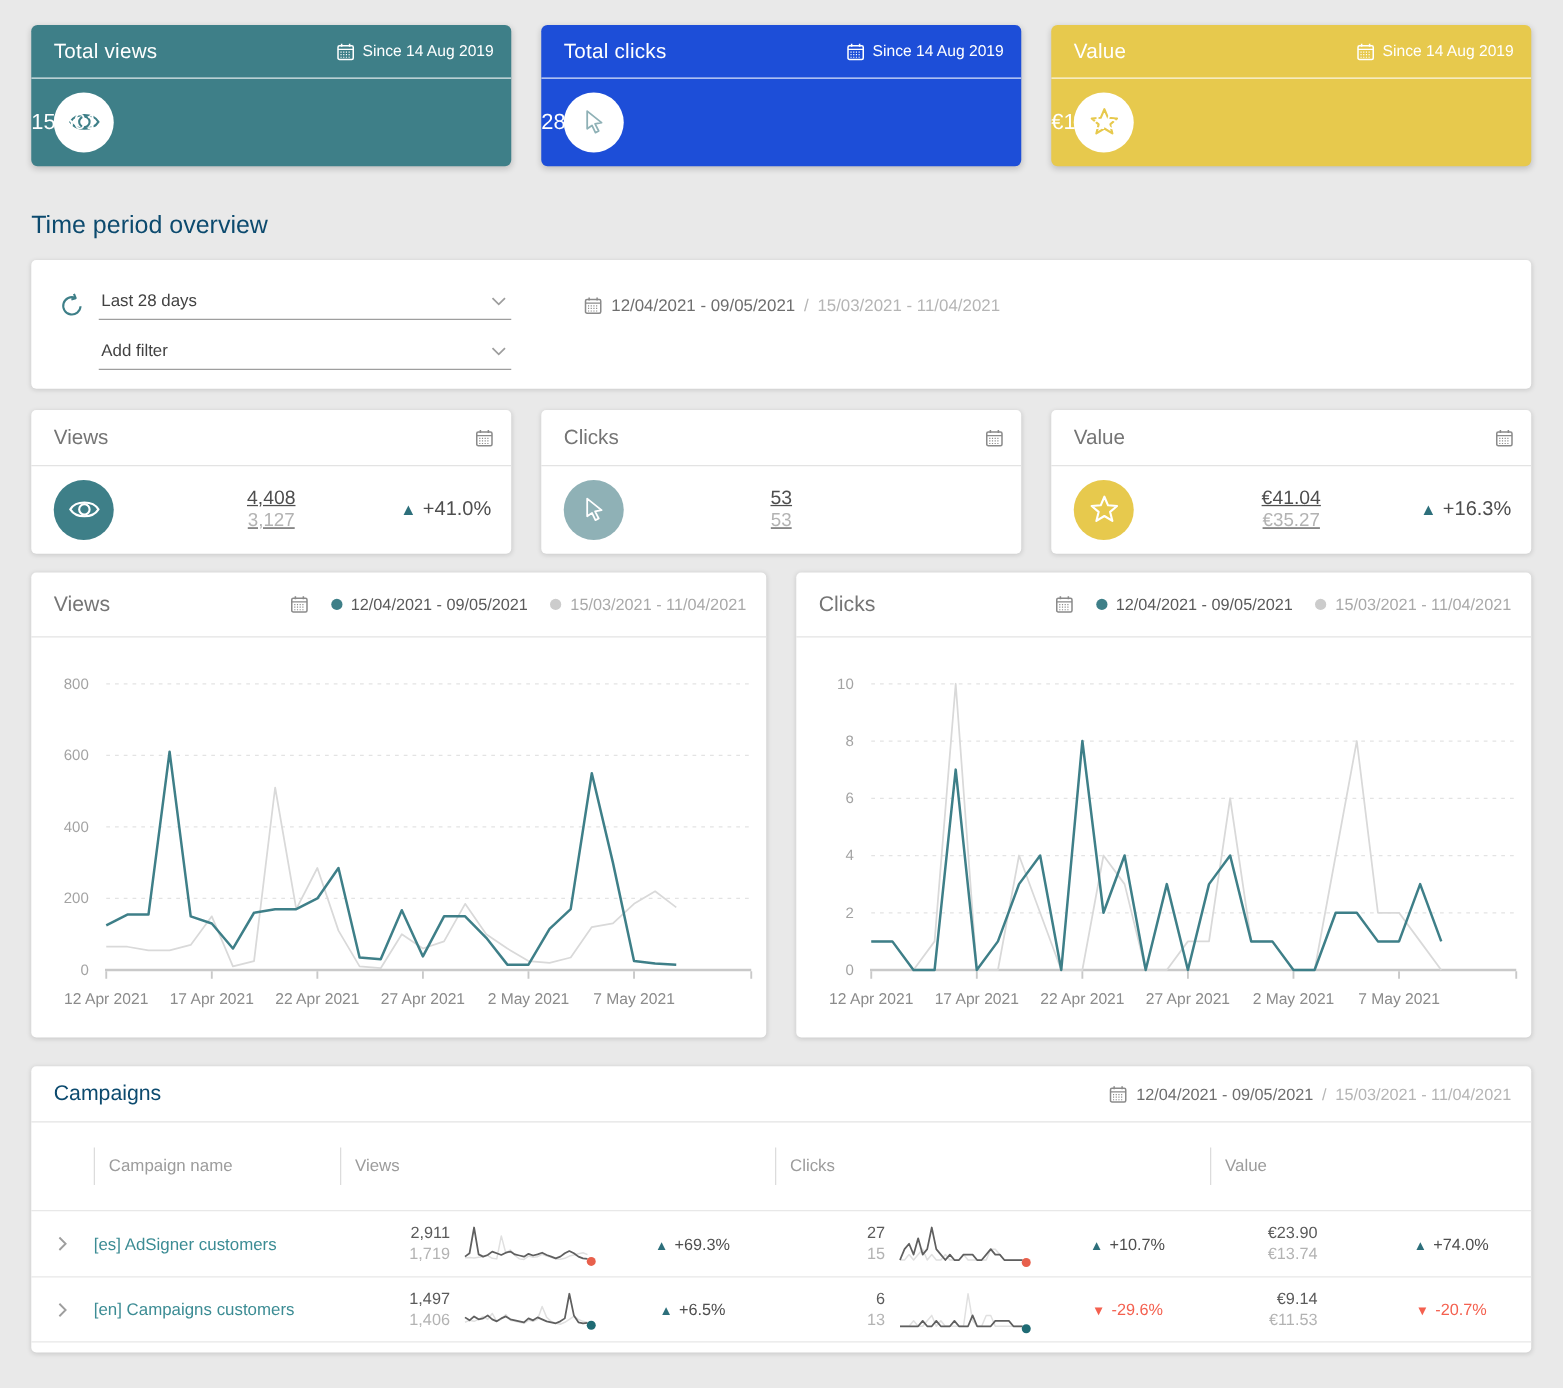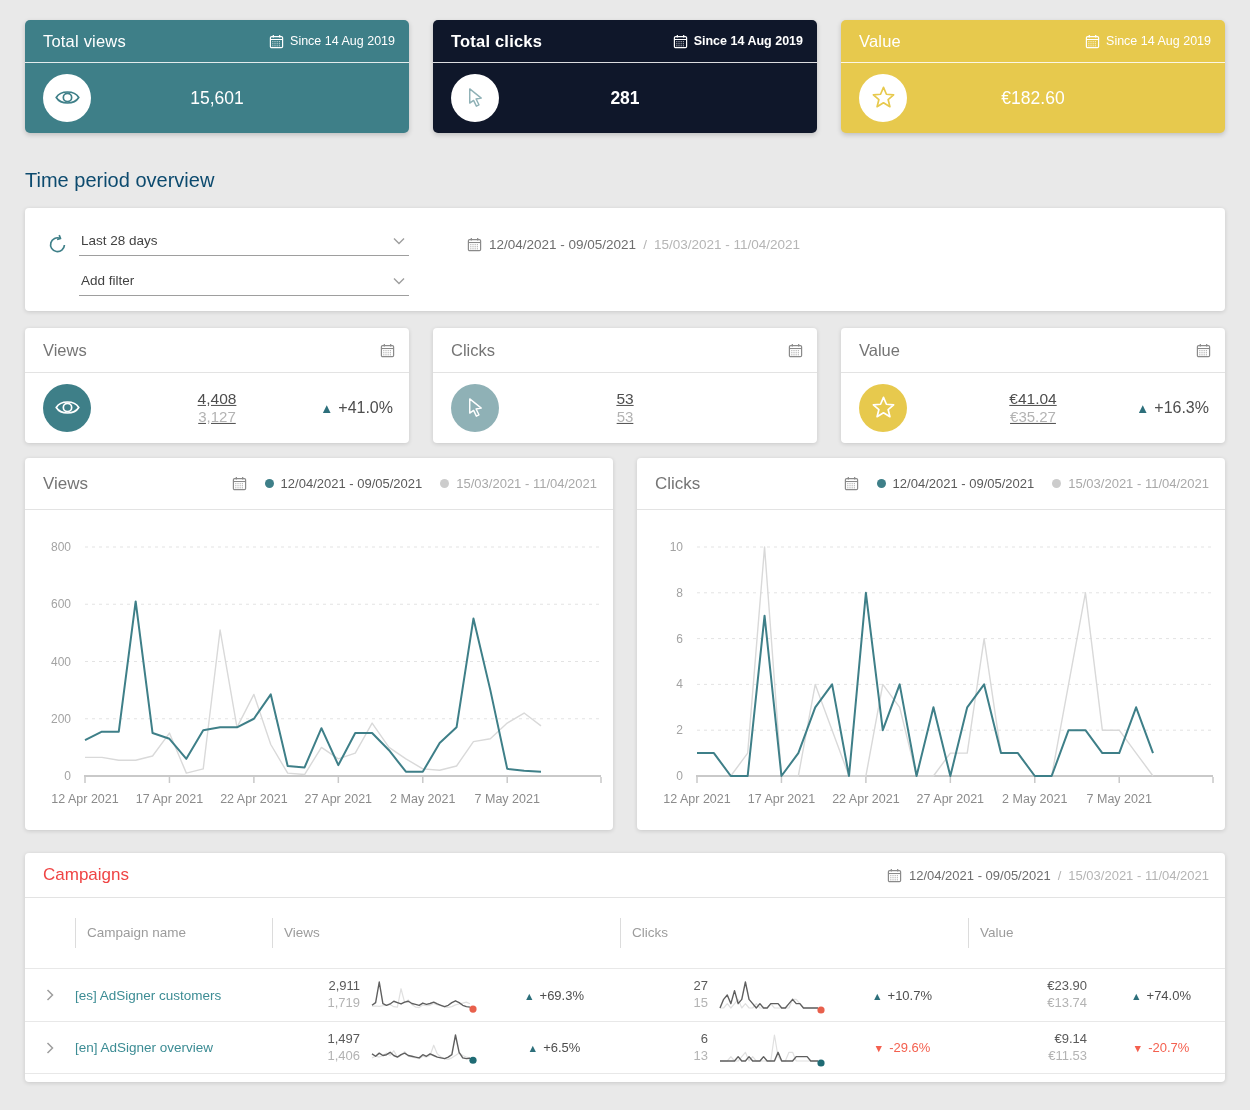--- a/index.html
+++ b/index.html
@@ -8,21 +8,21 @@
   .page { width:1250px; height:1110px; padding:20px 25px 0 25px; position:relative; }
 
   
   .sum-row { display:grid; grid-template-columns:repeat(3,1fr); gap:24px; }
   .sum-card { height:113px; border-radius:5px; box-shadow:0 2px 5px rgba(0,0,0,0.18); overflow:hidden; color:#fff; }
   .sum-head { height:43px; display:flex; align-items:center; justify-content:space-between; padding:0 14px 0 18px; border-bottom:1px solid rgba(255,255,255,0.85); }
   .sum-title { font-size:16.5px; letter-spacing:.2px; }
   .sum-badge { display:flex; align-items:center; gap:6px; font-size:12.5px; }
   .sum-body { position:relative; height:69px; }
   .sum-icon { position:absolute; left:18px; top:50%; transform:translateY(-50%); width:48px; height:48px; background:#fff; border-radius:50%; display:flex; align-items:center; justify-content:center; }
-  .sum-value { position:absolute; left:0; right:0; top:50%; transform:translateY(-50%); text-align:center; font-size:17.5px; }
+  .sum-value { position:absolute; left:0; right:0; top:50%; transform:translateY(-50%); font-size:17.5px; }
 
   
   .section-title { margin:36px 0 16px 0; font-size:20px; color:#0c4a6e; font-weight:400; }
 
   
   .panel { background:#fff; border-radius:4px; box-shadow:0 1px 4px rgba(0,0,0,0.14); }
 
   
   .filter-panel { height:103px; padding:20px 22px; display:flex; align-items:flex-start; }
   .filter-left { width:372px; }
@@ -66,37 +66,37 @@
   .legend-cur { color:#5a5a5a; }
   .legend-prev { color:#a9a9a9; }
   svg.chart { display:block; margin-top:6px; }
   svg text { font-family:"Liberation Sans", sans-serif; }
   .ytick { font-size:12px; fill:#a3a3a3; }
   .xtick { font-size:12.5px; fill:#8b8b8b; }
 
   
   .campaigns { margin-top:23px; padding-bottom:8px; }
   .camp-head { height:45px; display:flex; align-items:center; justify-content:space-between; padding:0 16px 0 18px; border-bottom:1px solid #e3e3e3; }
-  .camp-title { font-size:17px; color:#ef4444; }
+  .camp-title { font-size:17px; color:#0c4a6e; }
   .camp-dates { display:flex; align-items:center; gap:7px; font-size:13px; }
   .t-grid { display:grid; grid-template-columns:50px 197px 348px 348px 1fr; align-items:center; }
   .t-headrow { height:70px; color:#9c9c9c; font-size:13.5px; }
   .t-hcell { position:relative; padding-left:12px; height:32px; line-height:32px; }
   .t-hcell::before { content:''; position:absolute; left:0; top:1px; height:30px; width:1px; background:#dcdcdc; }
   .t-row { height:53px; border-top:1px solid #e8e8e8; font-size:13px; }
   .t-row:last-child { border-bottom:1px solid #e8e8e8; }
   .row-chev { display:flex; justify-content:center; color:#9e9e9e; cursor:pointer; }
   .camp-link { color:#3C8C94; font-size:13.5px; cursor:pointer; }
   .metric-cell { display:grid; grid-template-columns:88px 128px 1fr; align-items:center; }
   .metric-nums { text-align:right; line-height:1.3; }
   .m-cur { color:#5a5a5a; }
   .m-prev { color:#b3b3b3; }
   .metric-spark { display:flex; justify-content:center; }
   .metric-delta { text-align:center; font-size:13px; }
-  .value-cell { display:grid; grid-template-columns:1fr 128px; align-items:center; }
+  .value-cell { display:grid; grid-template-columns:1fr 128px; align-items:center;gap:33px; }
   .value-nums { text-align:right; line-height:1.3; padding-right:10px; }
 </style>
 </head>
 <body>
 
 <div class="page">
 
   <div class="sum-row">
     <div class="sum-card" style="background: rgb(62, 127, 136);">
       <div class="sum-head">
@@ -121,21 +121,21 @@
       <div class="sum-body">
         <span class="sum-icon" style="color: rgb(62, 127, 136);">
             <svg viewBox="0 0 24 24" width="27" height="27">
               <path d="M2 12 C6 5.5 18 5.5 22 12 C18 18.5 6 18.5 2 12 Z" fill="none" stroke="currentColor" stroke-width="1.5"></path>
               <circle cx="12" cy="12" r="3.7" fill="none" stroke="currentColor" stroke-width="1.5"></circle>
             </svg>
           </span>
         <span class="sum-value">15,601</span>
       </div>
     </div>
-    <div class="sum-card" style="background: #0f172a; font-weight: bold;">
+    <div class="sum-card" style="background: #1d4ed8;">
       <div class="sum-head">
         <span class="sum-title">Total clicks</span>
         <span class="sum-badge">
           <span class="cal light">
               <svg viewBox="0 0 16 16" width="15" height="15">
                 <rect x="1.5" y="2.8" width="13" height="11.7" rx="1.3" fill="none" stroke="currentColor" stroke-width="1.3"></rect>
                 <line x1="1.5" y1="5.9" x2="14.5" y2="5.9" stroke="currentColor" stroke-width="1.1"></line>
                 <line x1="4.6" y1="1" x2="4.6" y2="3.6" stroke="currentColor" stroke-width="1.3"></line>
                 <line x1="11.4" y1="1" x2="11.4" y2="3.6" stroke="currentColor" stroke-width="1.3"></line>
                 <g stroke="currentColor" stroke-width="1" stroke-dasharray="1 1.3">
@@ -517,21 +517,21 @@
         <div class="metric-delta delta up"><span class="tri">▲</span><span class="lbl">+74.0%</span></div>
       </div>
     </div>
 
     <div class="t-grid t-row">
       <div class="row-chev">
           <svg viewBox="0 0 8 12" width="8" height="12">
             <polyline points="1.5,1 6.5,6 1.5,11" fill="none" stroke="currentColor" stroke-width="1.5"></polyline>
           </svg>
         </div>
-      <div><span class="camp-link">[en] AdSigner overview</span></div>
+      <div><span class="camp-link">[en] Campaigns customers</span></div>
       <div class="metric-cell">
         <div class="metric-nums">
           <div class="m-cur">1,497</div>
           <div class="m-prev">1,406</div>
         </div>
         <div class="metric-spark">
             <svg width="112" height="40" viewBox="0 0 112 40">
               <polyline points="4,29.848484848484848 7.62962962962963,28.272727272727273 11.25925925925926,29.060606060606062 14.88888888888889,27.484848484848484 18.51851851851852,25.12121212121212 22.14814814814815,27.484848484848484 25.77777777777778,22.757575757575758 29.40740740740741,29.060606060606062 33.03703703703704,27.484848484848484 36.666666666666664,23.545454545454547 40.2962962962963,28.272727272727273 43.925925925925924,29.060606060606062 47.55555555555556,29.848484848484848 51.18518518518518,30.636363636363637 54.81481481481482,28.272727272727273 58.44444444444444,29.060606060606062 62.074074074074076,27.484848484848484 65.7037037037037,17.242424242424242 69.33333333333333,25.90909090909091 72.96296296296296,29.060606060606062 76.5925925925926,30.636363636363637 80.22222222222223,31.424242424242426 83.85185185185185,29.848484848484848 87.48148148148148,27.484848484848484 91.11111111111111,25.12121212121212 94.74074074074075,27.484848484848484 98.37037037037037,29.060606060606062 102,29.848484848484848" fill="none" stroke="#e0e0e0" stroke-width="1.2" stroke-linejoin="round"></polyline>
               <polyline points="4,25.90909090909091 7.62962962962963,28.272727272727273 11.25925925925926,25.12121212121212 14.88888888888889,27.484848484848484 18.51851851851852,26.696969696969695 22.14814814814815,24.333333333333336 25.77777777777778,27.484848484848484 29.40740740740741,29.060606060606062 33.03703703703704,26.696969696969695 36.666666666666664,25.12121212121212 40.2962962962963,27.484848484848484 43.925925925925924,28.272727272727273 47.55555555555556,29.060606060606062 51.18518518518518,29.848484848484848 54.81481481481482,26.696969696969695 58.44444444444444,28.272727272727273 62.074074074074076,25.90909090909091 65.7037037037037,27.484848484848484 69.33333333333333,29.060606060606062 72.96296296296296,29.848484848484848 76.5925925925926,30.636363636363637 80.22222222222223,29.060606060606062 83.85185185185185,26.696969696969695 87.48148148148148,7 91.11111111111111,24.333333333333336 94.74074074074075,29.848484848484848 98.37037037037037,30.636363636363637 102,30.242424242424242" fill="none" stroke="#5f5f5f" stroke-width="1.4" stroke-linejoin="round"></polyline>
               <circle cx="105" cy="32.24242424242424" r="3.6" fill="#1F6B74"></circle>

